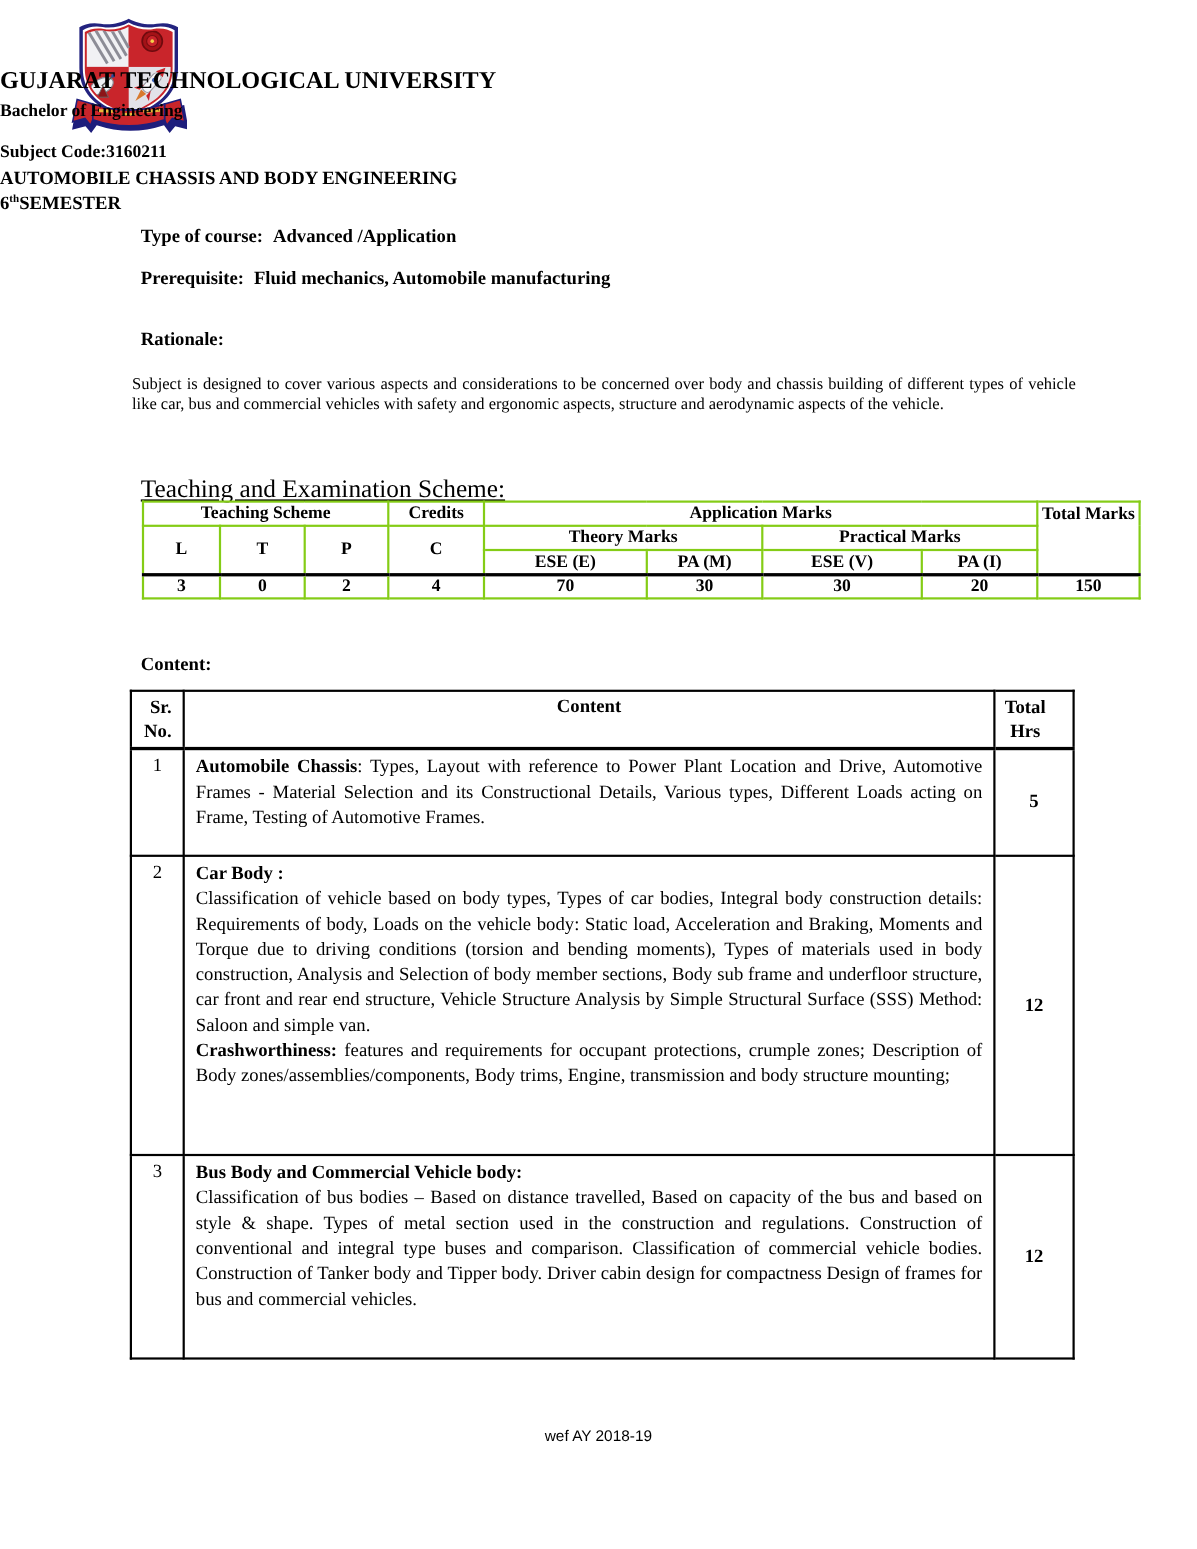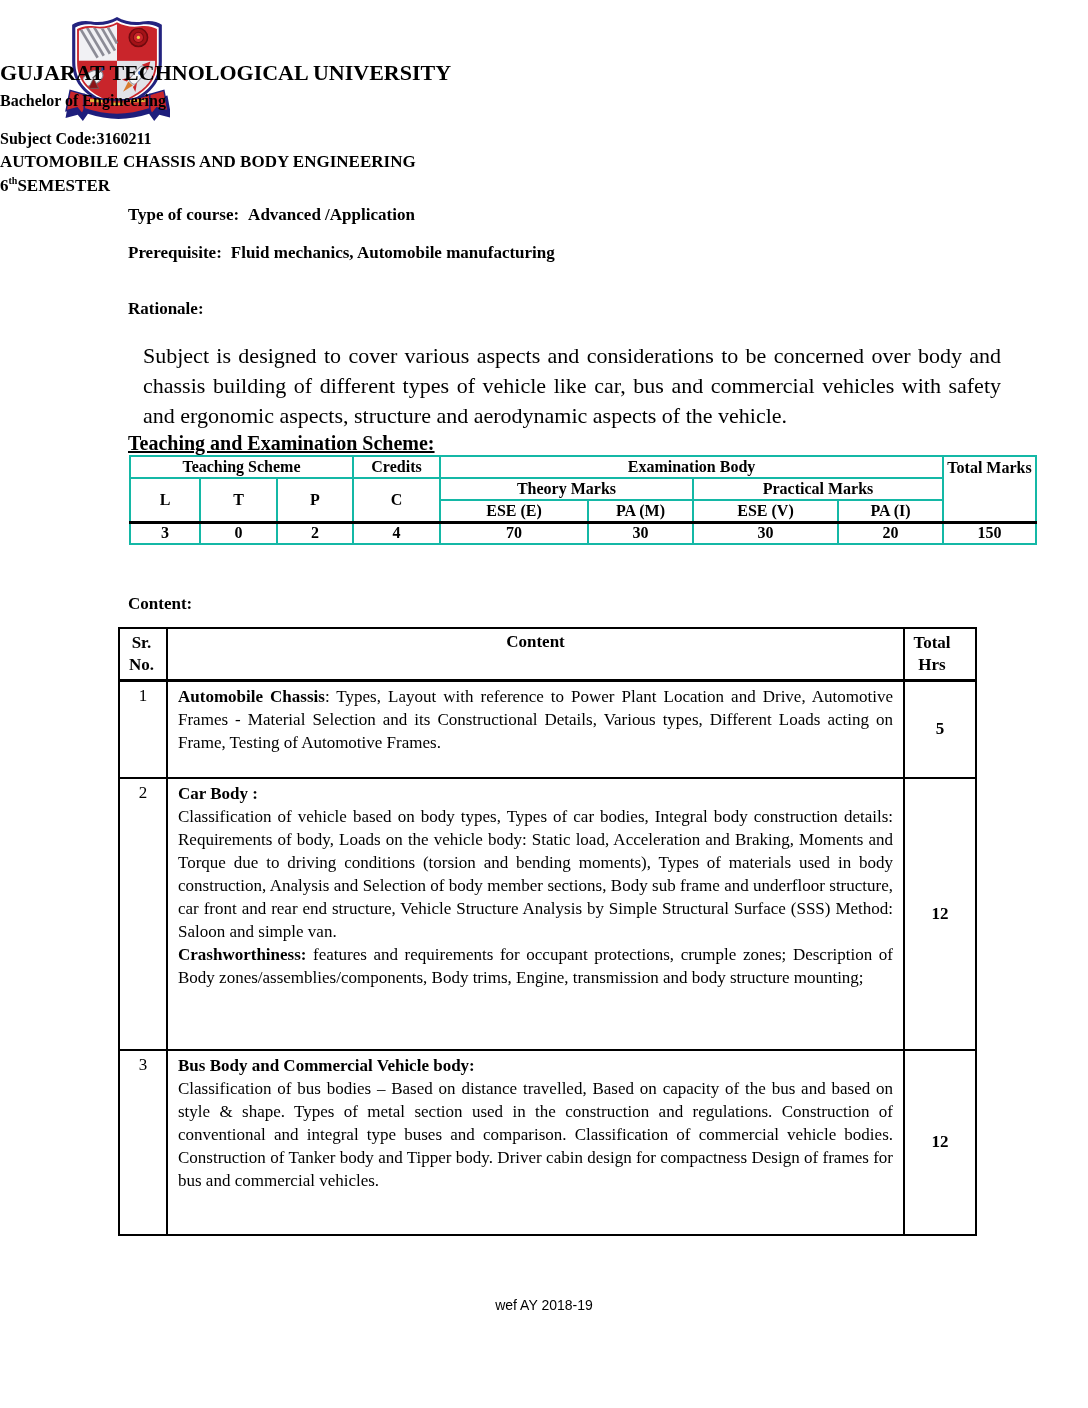--- a/index.html
+++ b/index.html
@@ -21,48 +21,48 @@
   .hdr .t5 { font-size:17px; margin-top:3px; }
   .hdr sup { font-size:10px; }
 
   
   .line { left:128px; font-size:17px; }
   .b { font-weight:bold; }
   .lab-gap { margin-left:9px;font-weight:bold; }
   .type-line { top:205px; }
   .prereq-line { top:243px; }
   .rationale-line { top:299px; }
-  .rationale-para { left:143px; top:341px; width:858px; font-size:22px;
-    line-height:30px; text-align:justify; }
-
-  .scheme-label { left:128px; top:432px; font-size:20px; font-weight:bold;
+  .rationale-para { left:120px; top:341px; width:858px; font-size:15px;
+    line-height:18px; text-align:justify; }
+
+  .scheme-label { left:128px; top:432px; font-size:23px; font-weight:normal;
     text-decoration:underline; }
 
   
   .scheme-table { left:129px; top:455px; border-collapse:collapse; table-layout:fixed; }
   .scheme-table td {
-    border:2px solid #14b8a6; text-align:center; vertical-align:middle;
+    border:2px solid #84cc16; text-align:center; vertical-align:middle;
     font-weight:bold; font-size:16px; padding:0 2px; height:22px;
   }
   .scheme-table tr.vals td { border-top:3px solid #000; }
   .scheme-table td.total-cell { vertical-align:top; padding-top:2px; }
 
   .content-label { left:128px; top:594px; font-size:17px; font-weight:bold; }
 
   
   .content-table { left:118px; top:627px; border-collapse:collapse;
     table-layout:fixed; border:2px solid #000; }
   .content-table td { border:2px solid #000; vertical-align:top;
     font-size:17px; padding:3px 10px; }
   .content-table tr.head td { font-weight:bold; border-bottom:3px solid #000; }
   .content-table tr.head { height:46px; }
   .content-table tr.r1 { height:97px; }
   .content-table tr.r2 { height:272px; }
   .content-table tr.r3 { height:185px; }
-  td.sr-head { text-align:center; padding-left:7px; line-height:22px; }
+  td.sr-head { text-align:right; padding-left:7px; line-height:22px; }
   td.hrs-head { text-align:center; padding-left:4px; padding-right:20px; line-height:22px; }
   td.content-head { text-align:center; }
   td.sr-cell { text-align:center; padding-top:4px; }
   td.hrs-cell { vertical-align:middle; text-align:center; font-weight:bold; }
   .cell-text { text-align:justify; line-height:23px; }
   .row-title { line-height:23px; font-weight:bold; }
 
   .footer { left:0; right:0; top:1297px; text-align:center;
     font-family:"Liberation Sans","DejaVu Sans",sans-serif; font-size:14px; }
 </style>
@@ -160,21 +160,21 @@
         <col style="width:148px">
         <col style="width:105px">
       <col style="width:145px">
         <col style="width:105px">
         <col style="width:93px">
     </colgroup>
     <tbody>
         <tr>
       <td colspan="3">Teaching Scheme</td>
       <td>Credits</td>
-      <td colspan="4">Examination Body</td>
+      <td colspan="4">Application Marks</td>
       <td rowspan="3" class="total-cell">Total Marks</td>
     </tr>
     <tr>
       <td rowspan="2">L</td>
       <td rowspan="2">T</td>
       <td rowspan="2">P</td>
       <td rowspan="2">C</td>
       <td colspan="2">Theory Marks</td>
       <td colspan="2">Practical Marks</td>
     </tr>

